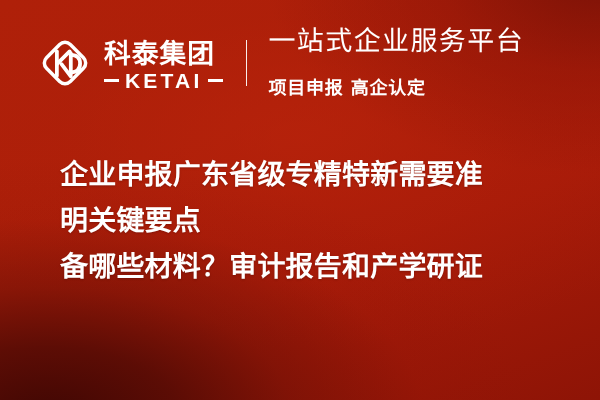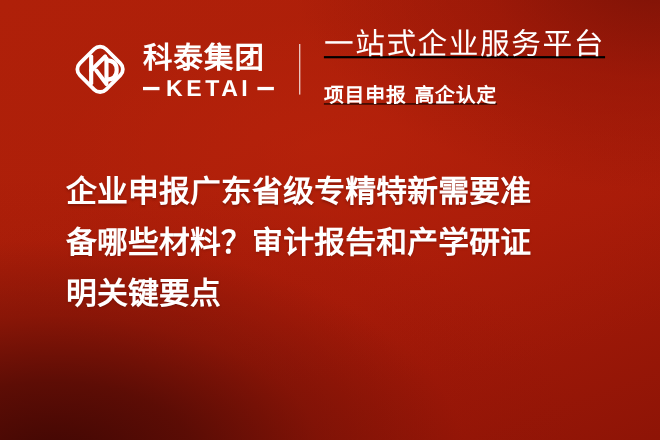--- a/index.html
+++ b/index.html
@@ -26,21 +26,21 @@
   
   .header {
     position: absolute;
     left: 0;
     top: 0;
     width: 484px;
     height: 125px;
     display: flex;
     align-items: center;
     box-sizing: border-box;
-    padding-left: 62px;
+    padding-left: 36px;
   }
 
   .brand-lockup {
     display: flex;
     align-items: center;
     gap: 10px;
   }
 
   .logo-mark {
     width: 58px;
@@ -100,21 +100,20 @@
     margin: 0 21px 0 23px;
     flex: 0 0 1px;
     align-self: center;
   }
 
   .tagline {
     display: flex;
     flex-direction: column;
     justify-content: center;
     padding-bottom: 2px;
-    text-decoration: underline;
   }
   .tagline-main {
     color: #ffffff;
     font-size: 27px;
     line-height: 31px;
     font-weight: 400;
     letter-spacing: 1.4px;
     white-space: nowrap;
     font-family: "DejaVu Sans", "Liberation Sans", sans-serif;
   }
@@ -181,17 +180,17 @@
     <div class="brand-divider"></div>
 
     <div class="tagline">
       <div class="tagline-main">一站式企业服务平台</div>
       <div class="tagline-sub">项目申报 高企认定</div>
     </div>
   </div>
 
   <div class="title-block">
     <div class="title-line">企业申报广东省级专精特新需要准</div>
+    <div class="title-line">明关键要点</div>
     <div class="title-line">备哪些材料？审计报告和产学研证</div>
-    <div class="title-line">明关键要点</div>
   </div>
 
 </div>
 
 </body></html>

